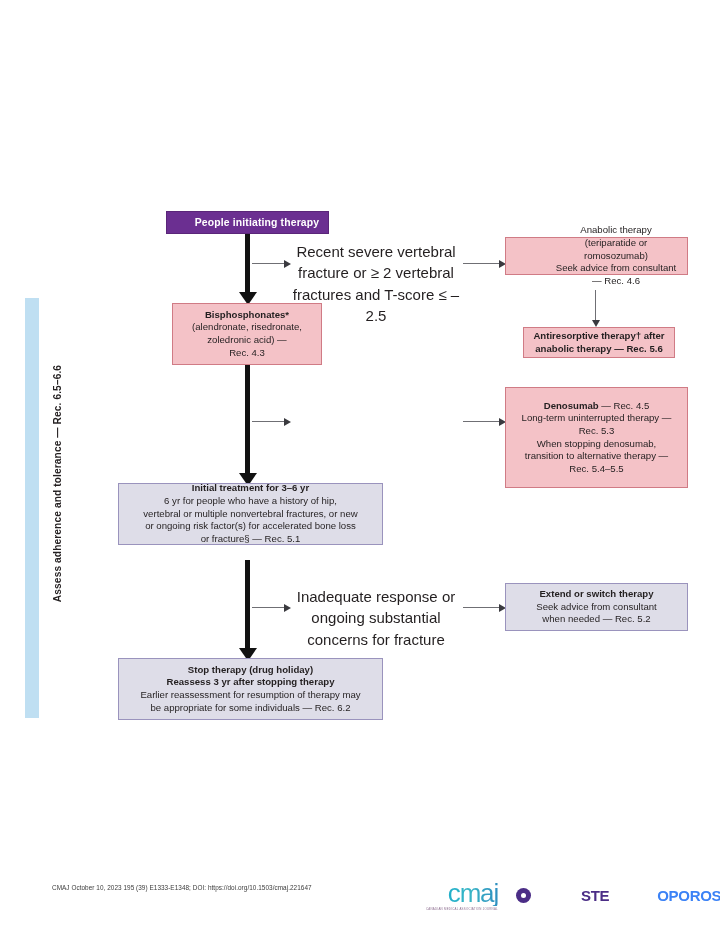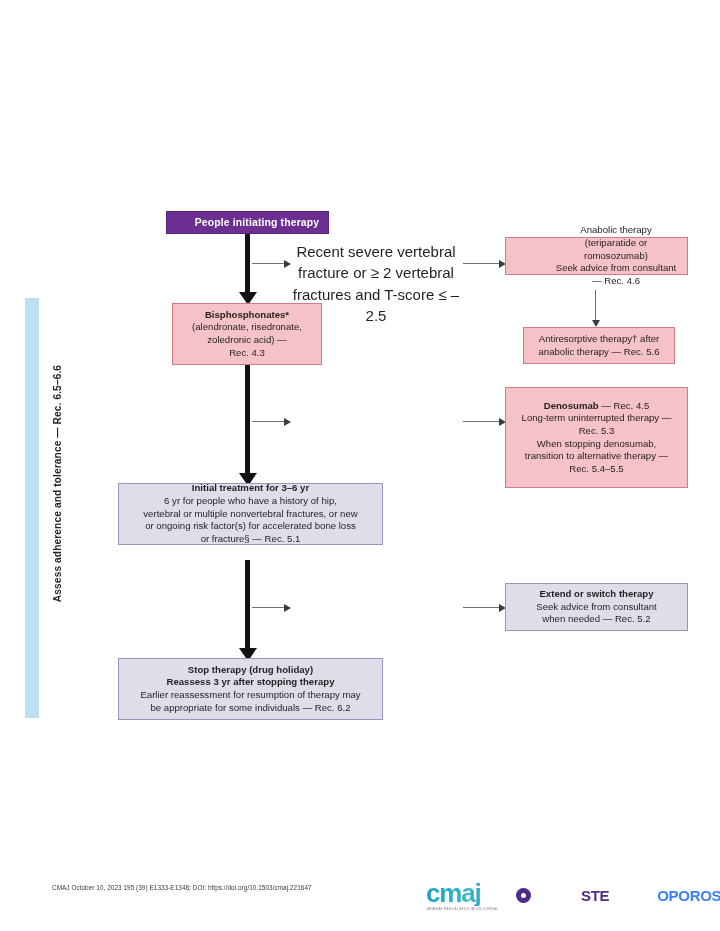--- a/index.html
+++ b/index.html
@@ -127,27 +127,28 @@
   .logos{
     position:absolute;
     left:426px; top:880px;
     display:flex;
     align-items:center;
     gap:18px;
   }
   .cmaj-logo{position:relative;}
   .cmaj-word{
     font-size:26px;
-    font-weight:bold;
+    font-weight:normal;
     letter-spacing:-1.2px;
     line-height:1;
     background:linear-gradient(90deg,#1d9fc4 0%,#23b0c9 35%,#3ab6c6 60%,#2f8fc0 100%);
     -webkit-background-clip:text;
     background-clip:text;
     color:transparent;
+    text-align:right;
   }
   .cmaj-sub{
     font-size:2.9px;
     color:#8d6d8f;
     letter-spacing:.25px;
     margin-top:1px;
     white-space:nowrap;
   }
   .osteo{
     display:flex;
@@ -201,20 +202,25 @@
   <div class="thin-h" style="left:463px;top:263px;width:37px;"></div>
   <div class="thin-head-r" style="left:499px;top:259.5px;"></div>
 
   <div class="thin-h" style="left:252px;top:421px;width:33px;"></div>
   <div class="thin-head-r" style="left:284px;top:417.5px;"></div>
   <div class="thin-h" style="left:463px;top:421px;width:37px;"></div>
   <div class="thin-head-r" style="left:499px;top:417.5px;"></div>
 
   <div class="thin-h" style="left:252px;top:607px;width:33px;"></div>
   <div class="thin-head-r" style="left:284px;top:603.5px;"></div>
+  <div class="branch-txt" style="left:292px;top:586px;width:168px;">
+    <span class="ln">Inadequate response</span>
+    <span class="ln">or ongoing substantial</span>
+    <span class="ln">concerns for fracture</span>
+  </div>
   <div class="thin-h" style="left:463px;top:607px;width:37px;"></div>
   <div class="thin-head-r" style="left:499px;top:603.5px;"></div>
 
   <div class="thin-v" style="left:595px;top:290px;height:31px;"></div>
   <div class="thin-head-d" style="left:591.5px;top:320px;"></div>
 
   <div class="node purple" style="left:166px;top:211px;width:163px;height:23px;padding-left:26px;">
     <span class="ln">People initiating therapy</span>
   </div>
 
@@ -224,21 +230,21 @@
     <span class="ln">zoledronic acid) —</span>
     <span class="ln">Rec. 4.3</span>
   </div>
 
   <div class="node pink" style="left:505px;top:237px;width:183px;height:38px;padding-left:46px;">
     <span class="ln">Anabolic therapy</span>
     <span class="ln">(teriparatide or romosozumab)</span>
     <span class="ln">Seek advice from consultant — Rec. 4.6</span>
   </div>
 
-  <div class="node pink" style="left:523px;top:327px;width:152px;height:37px;">
+  <div class="node pink" style="left:523px;top:327px;width:152px;height:31px;font-weight:bold;">
     <span class="ln">Antiresorptive therapy† after</span>
     <span class="ln">anabolic therapy — Rec. 5.6</span>
   </div>
 
   <div class="node pink" style="left:505px;top:387px;width:183px;height:101px;">
     <span class="ln"><b>Denosumab</b><span> — Rec. 4.5</span></span>
     <span class="ln">Long-term uninterrupted therapy —</span>
     <span class="ln">Rec. 5.3</span>
     <span class="ln">When stopping denosumab,</span>
     <span class="ln">transition to alternative therapy —</span>

